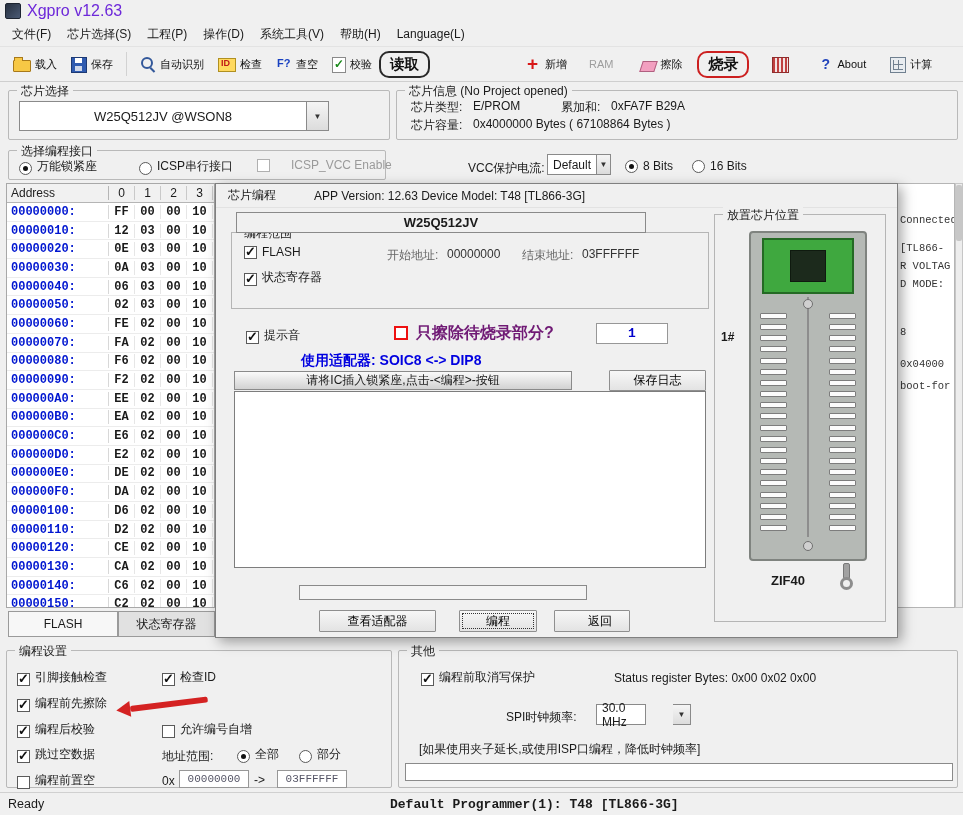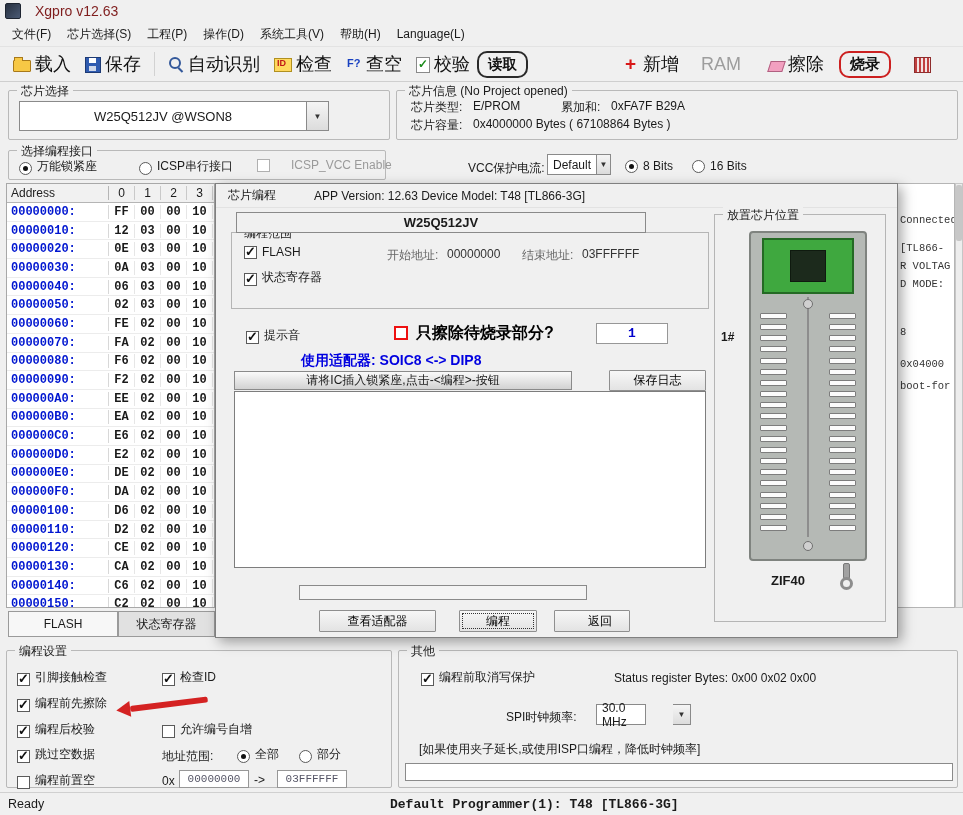--- a/index.html
+++ b/index.html
@@ -5,27 +5,27 @@
   html,body{margin:0;padding:0;background:#888;}
   .app{position:relative;width:963px;height:815px;background:#f0f0f0;overflow:hidden;
        font-family:"Liberation Sans",sans-serif;font-size:12px;color:#1a1a1a;
        outline:1px solid #7f7f7f;}
   .abs{position:absolute;}
 
   
   .titlebar{position:absolute;left:0;top:0;width:963px;height:22px;background:#f0f0f0;
             display:flex;align-items:center;gap:6px;padding-left:5px;box-sizing:border-box;}
   .win-icon{width:14px;height:14px;background:linear-gradient(135deg,#27303f,#4a5a74);border:1px solid #1d2430;border-radius:2px;flex:none;}
-  .title-text{color:#7f1d1d;font-size:14px;margin-left:8px;}
+  .title-text{color:#6d28d9;font-size:16px;}
   .menubar{position:absolute;left:0;top:22px;width:963px;height:24px;display:flex;align-items:center;padding-left:4px;box-sizing:border-box;background:#f0f0f0;}
   .menu-item{padding:3px 8px;white-space:nowrap;cursor:default;}
   .toolbar{position:absolute;left:0;top:46px;width:963px;height:36px;display:flex;align-items:center;
            border-top:1px solid #e3e3e3;border-bottom:1px solid #cfcfcf;box-sizing:border-box;background:#f0f0f0;padding:0 6px;}
   .tb{display:flex;align-items:center;gap:4px;height:27px;padding:0 6px;background:transparent;border:1px solid transparent;
-      font-family:inherit;font-size:18px;color:#111;white-space:nowrap;}
+      font-family:inherit;font-size:11px;color:#111;white-space:nowrap;}
   .tb.boxed-black{border:2px solid #2a2a2a;border-radius:10px;font-weight:bold;font-size:14.5px;padding:0 9px;}
   .tb.boxed-red{border:2px solid #cc2020;border-radius:10px;font-weight:bold;font-size:15px;padding:0 9px;}
   .tb.disabled{color:#9d9d9d;}
   .tsep{width:1px;height:24px;background:#d2d2d2;margin:0 6px;flex:none;}
   .tspace{width:88px;flex:none;}
 
   
   .icon{width:16px;height:16px;position:relative;display:inline-block;flex:none;}
   .icon-folder{height:10px;margin-top:3px;background:#f7c845;border:1px solid #a8791a;border-radius:1px;}
   .icon-folder::before{content:"";position:absolute;top:-4px;left:0;width:7px;height:3px;background:#f7c845;border:1px solid #a8791a;border-bottom:none;}
@@ -100,21 +100,21 @@
 
   
   .dialog{position:absolute;left:215px;top:183px;width:683px;height:455px;background:#f0f0f0;border:1px solid #808080;
           box-shadow:4px 4px 12px rgba(0,0,0,.35);z-index:10;box-sizing:border-box;}
   .dlg-titlebar{position:absolute;left:0;top:0;right:0;height:24px;display:flex;align-items:center;gap:38px;
                 padding-left:12px;font-size:12px;border-bottom:1px solid #e2e2e2;box-sizing:border-box;}
   .chip-name-box{position:absolute;left:20px;top:28px;width:410px;height:21px;background:#f0f0f0;border:1px solid #8a8a8a;
                  display:flex;align-items:center;justify-content:center;font-weight:bold;font-size:13px;z-index:3;box-sizing:border-box;}
   .dlg-group{position:absolute;border:1px solid #b5b5b5;box-sizing:border-box;}
   .dlg-group .group-label{background:#f0f0f0;}
-  .red-text{color:#000000;font-weight:bold;font-size:16px;white-space:nowrap;}
+  .red-text{color:#701a75;font-weight:bold;font-size:16px;white-space:nowrap;}
   .red-box{width:14px;height:14px;box-sizing:border-box;border:2px solid #ee1111;background:#fff;}
   .blue-note{color:#0000e0;font-weight:bold;font-size:14px;white-space:nowrap;}
   .msg-bar{position:absolute;left:18px;top:187px;width:338px;height:19px;background:linear-gradient(#fafafa,#d2d2d2);
            border:1px solid #8a8a8a;display:flex;align-items:center;justify-content:center;font-size:12px;box-sizing:border-box;white-space:nowrap;overflow:hidden;}
   .log-area{position:absolute;left:18px;top:207px;width:472px;height:177px;background:#fff;border:1px solid #7d7d7d;box-sizing:border-box;}
   .progress{position:absolute;left:83px;top:401px;width:288px;height:15px;background:#f4f4f4;border:1px solid #8a8a8a;box-sizing:border-box;}
   .focus-dotted{outline:1px dotted #333;outline-offset:-4px;}
 
   
   .socket{position:absolute;left:34px;top:16px;width:118px;height:330px;background:#b5b9b5;border:2px solid #7f837f;border-radius:4px;box-sizing:border-box;}

